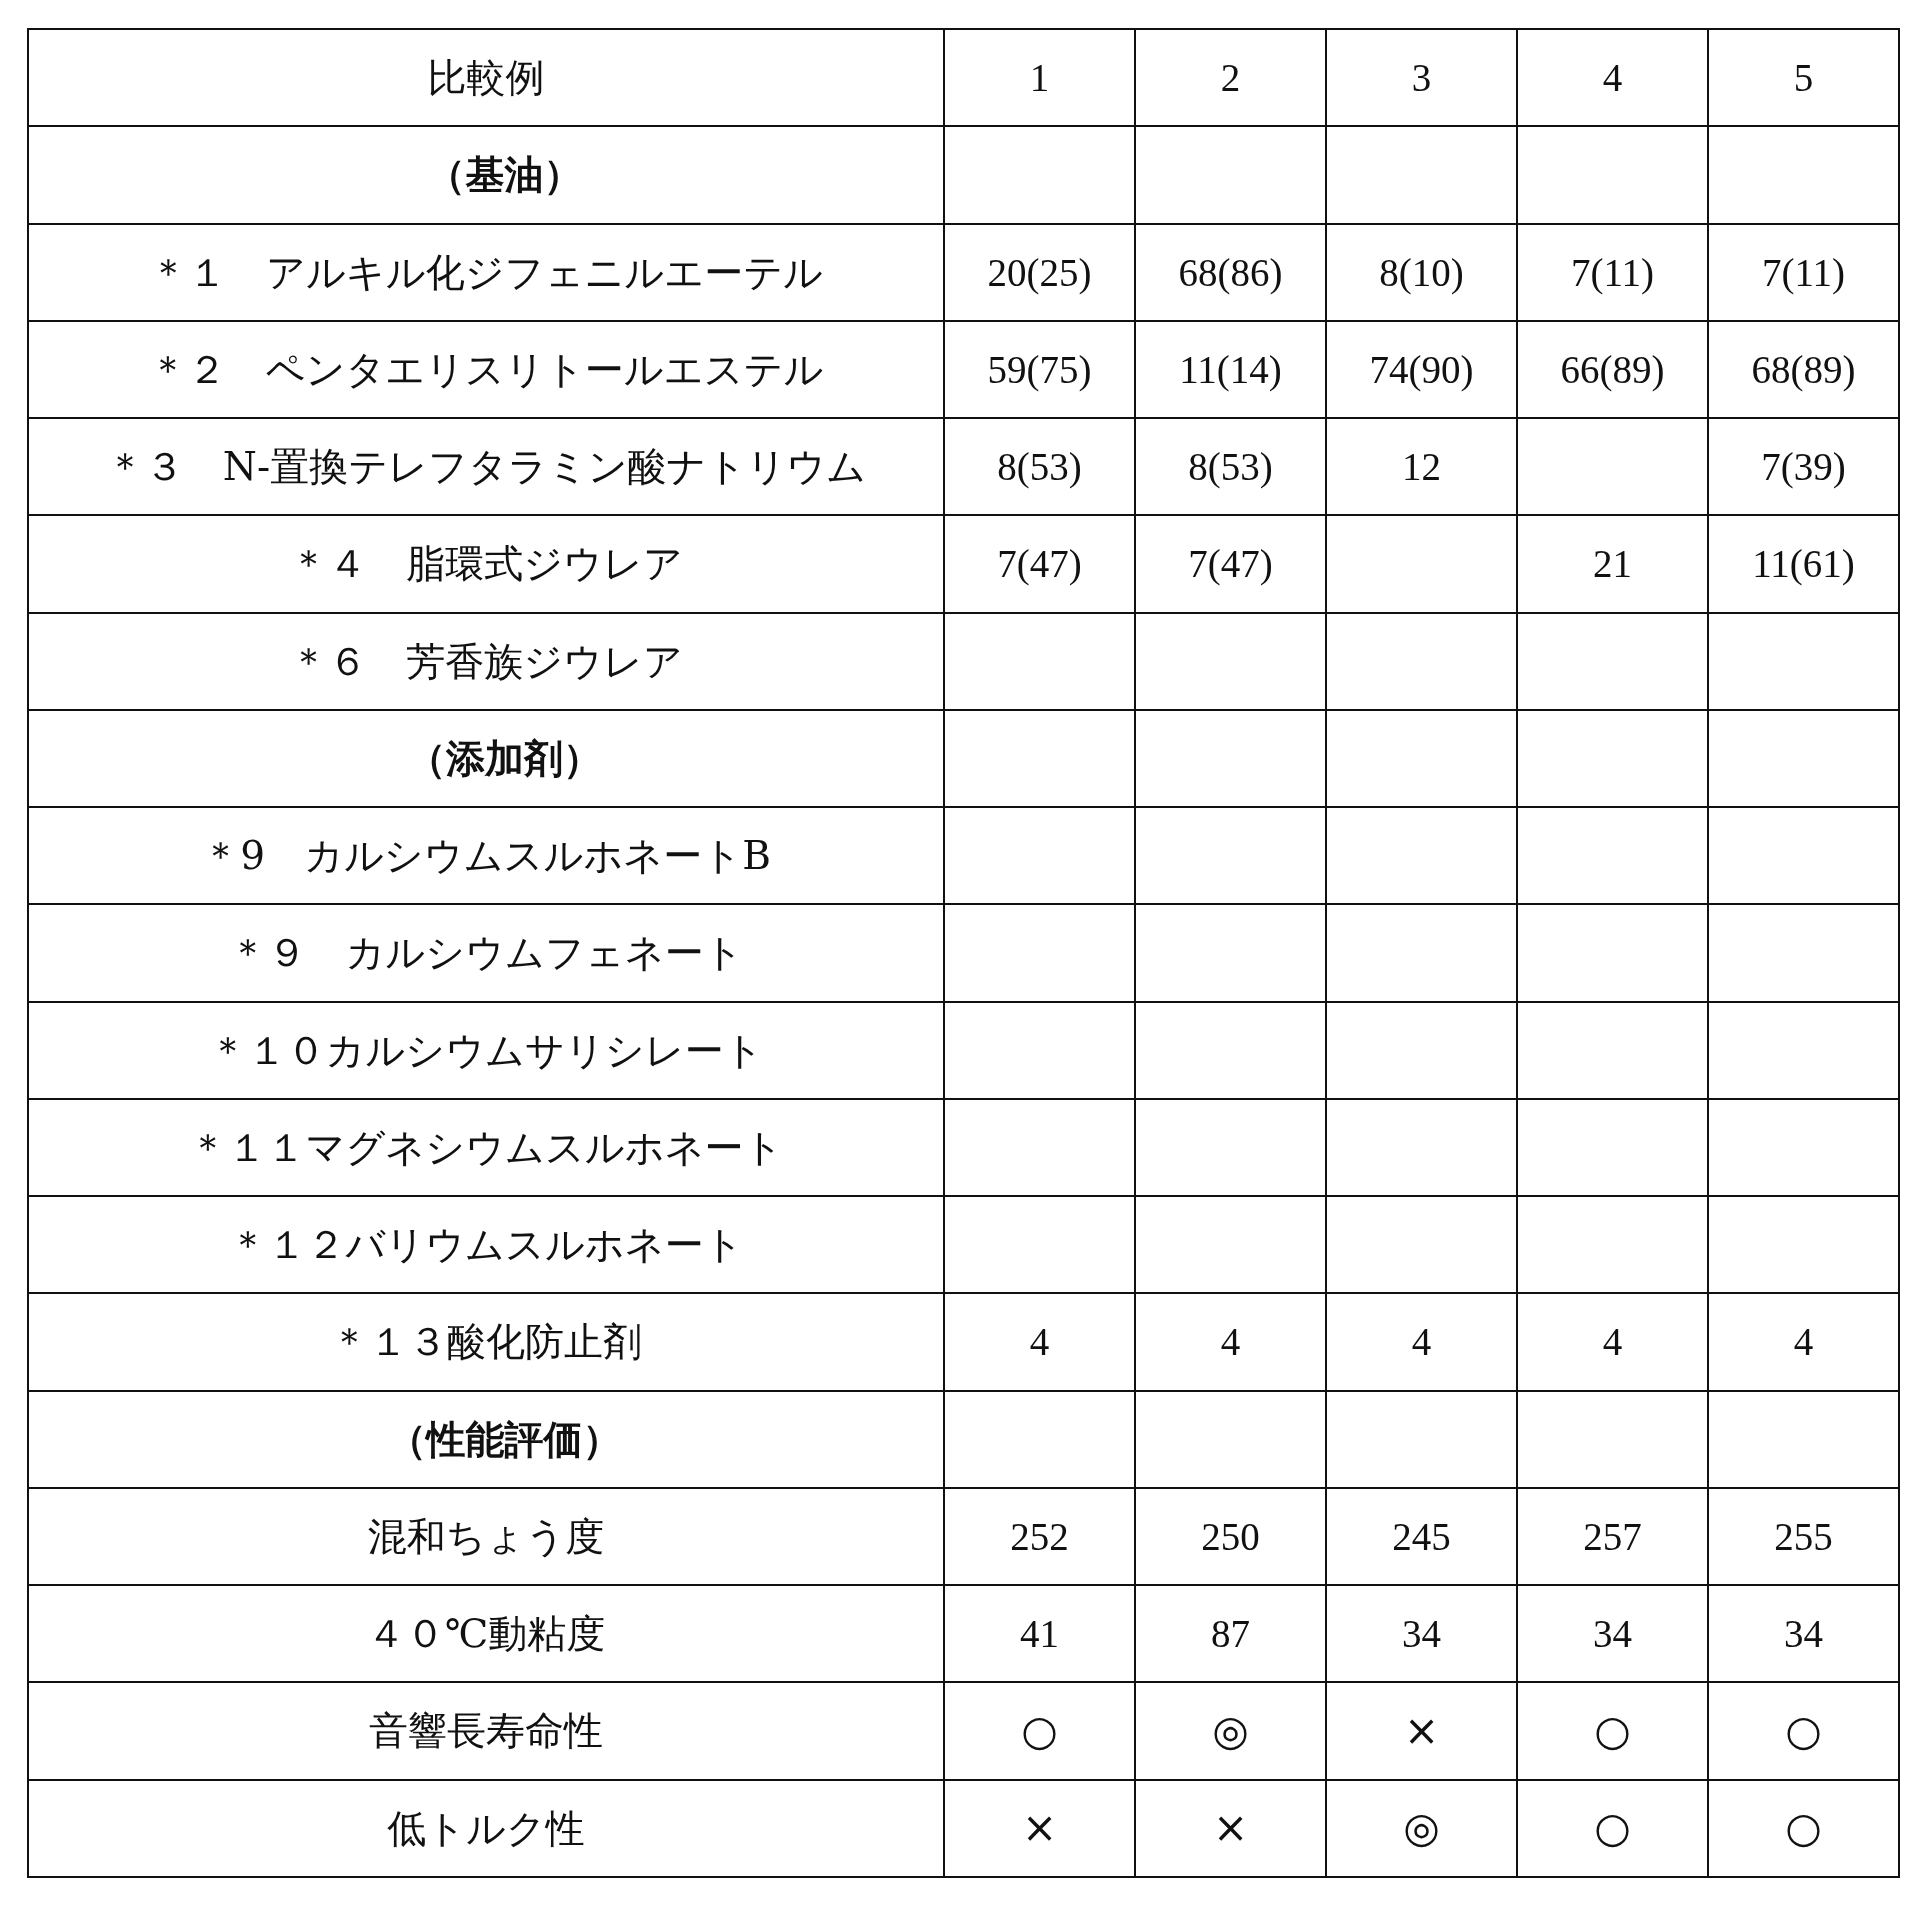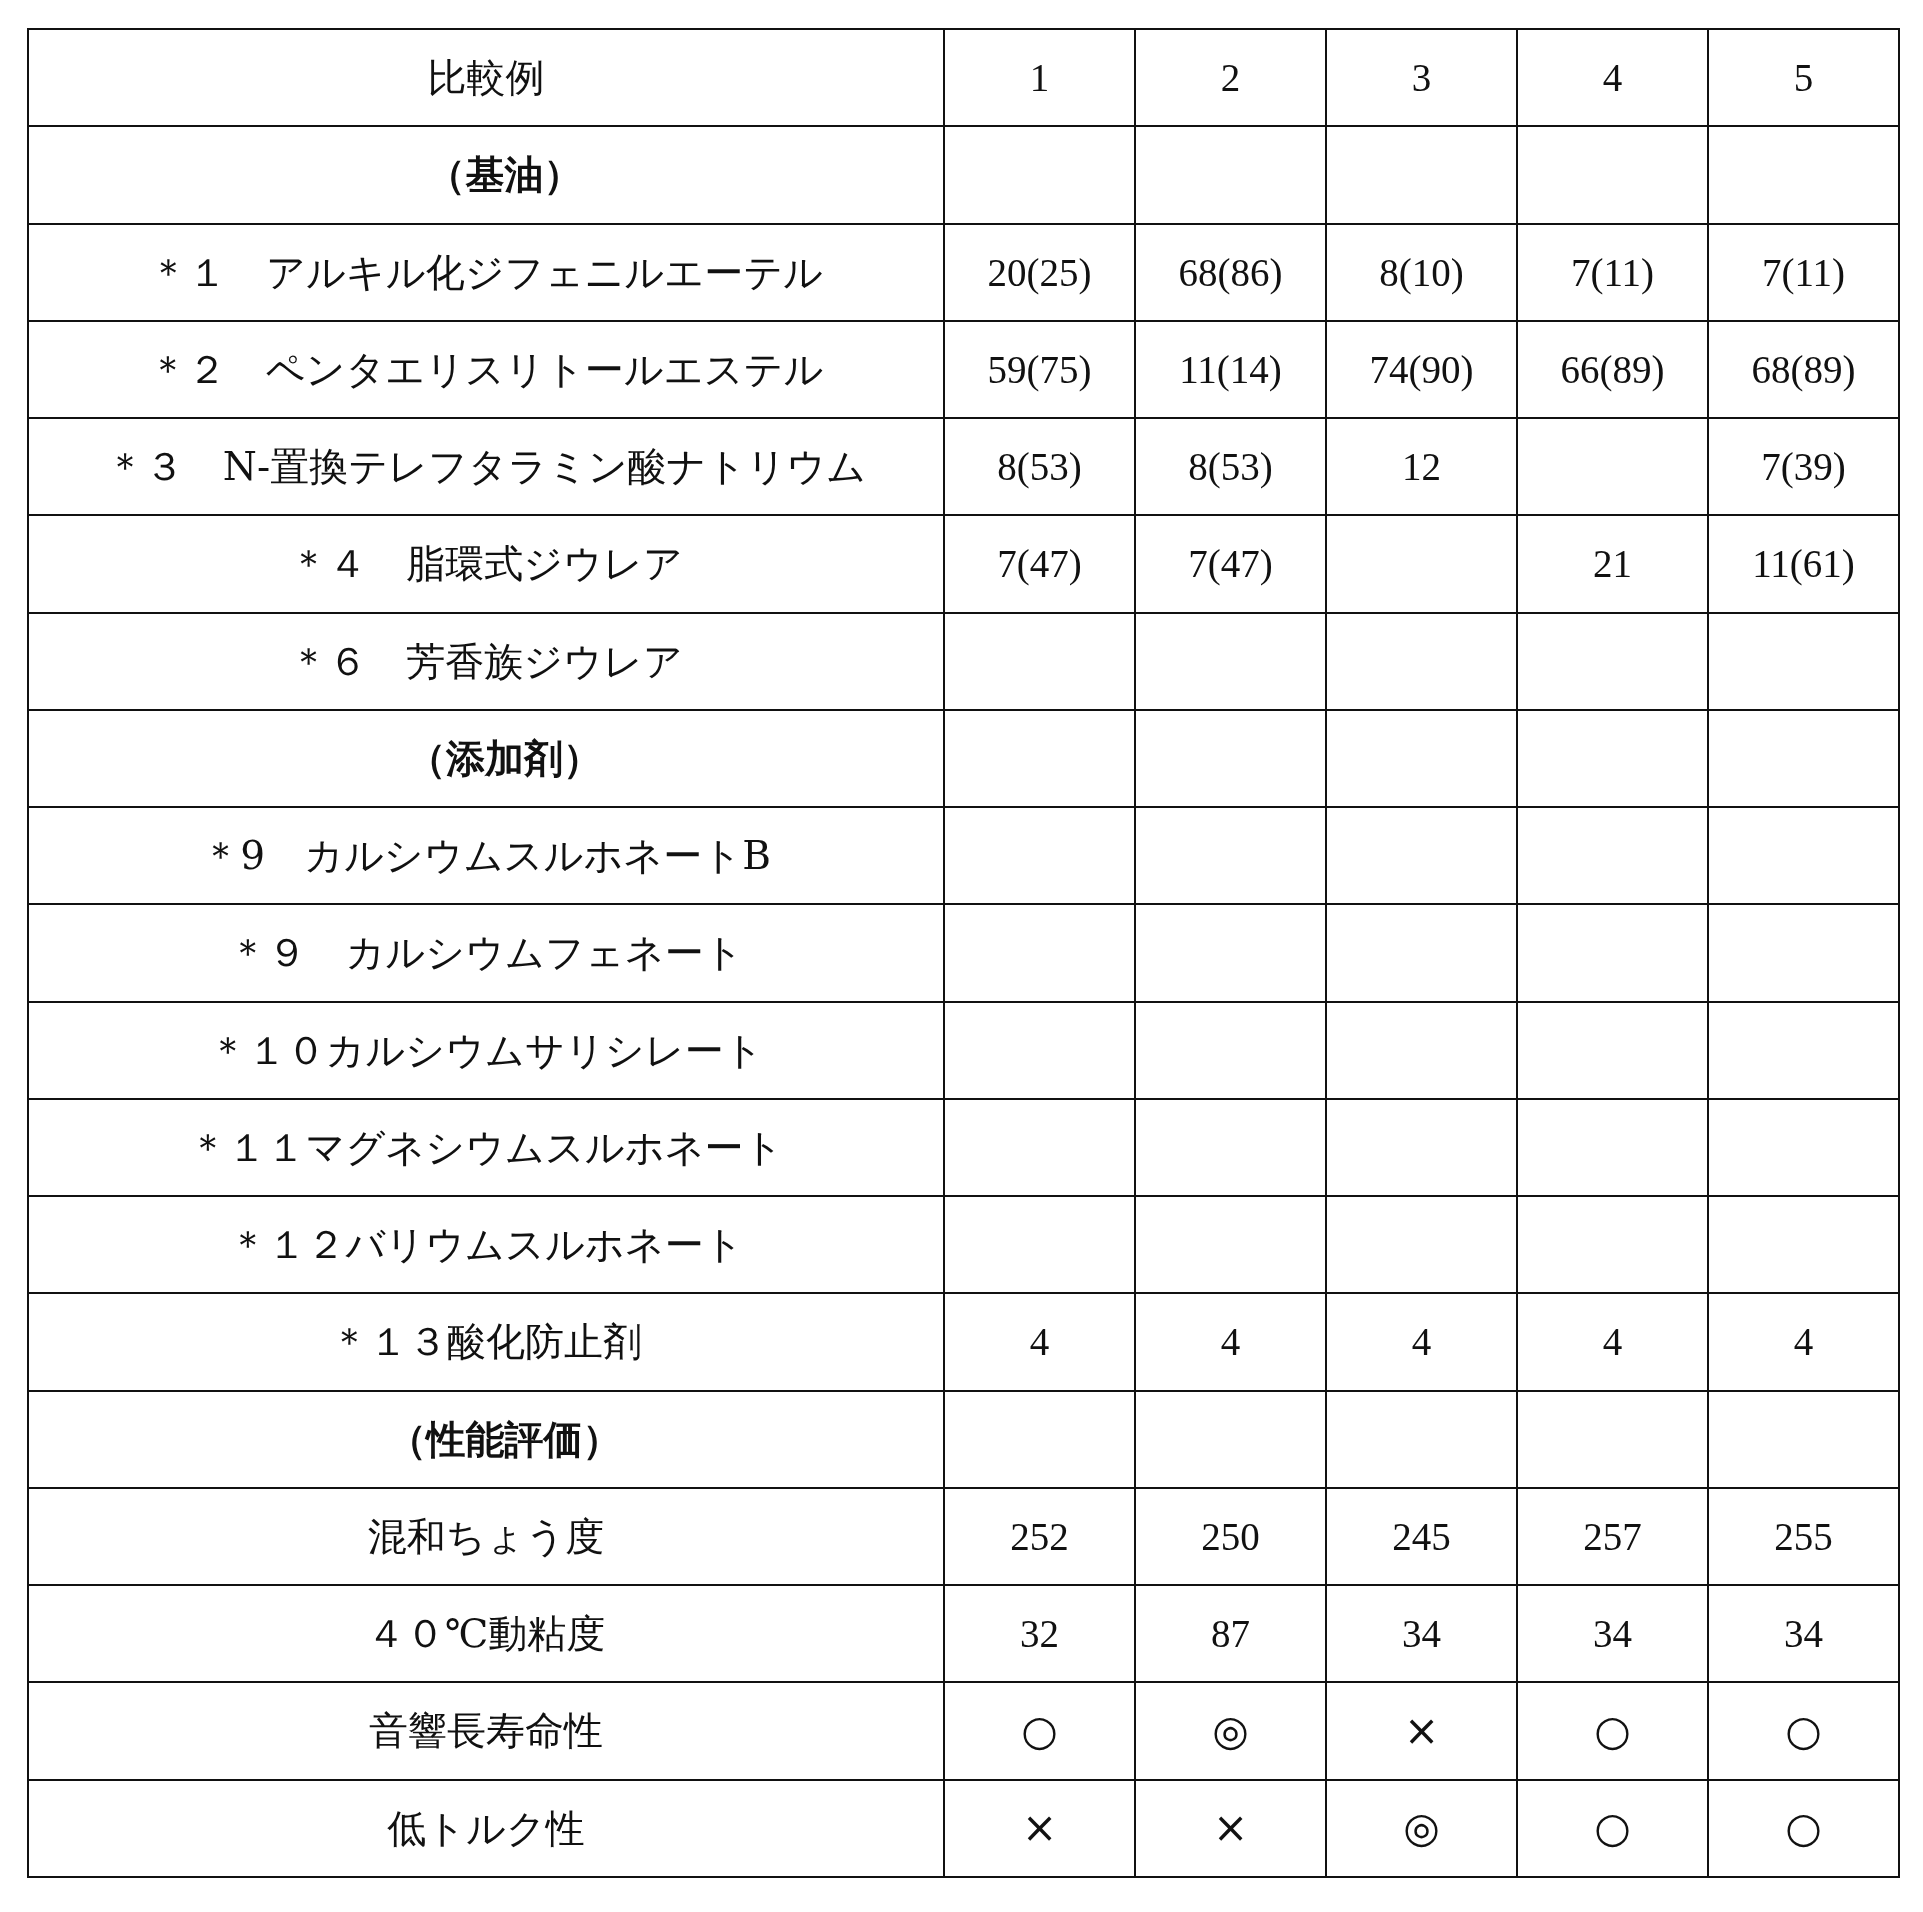--- a/index.html
+++ b/index.html
@@ -171,21 +171,21 @@
       <tr>
         <td class="label">混和ちょう度</td>
         <td class="val">252</td>
         <td class="val">250</td>
         <td class="val">245</td>
         <td class="val">257</td>
         <td class="val">255</td>
       </tr>
       <tr>
         <td class="label">４０℃動粘度</td>
-        <td class="val">32</td>
+        <td class="val">41</td>
         <td class="val">87</td>
         <td class="val">34</td>
         <td class="val">34</td>
         <td class="val">34</td>
       </tr>
       <tr>
         <td class="label">音響長寿命性</td>
         <td class="val"><span class="sym">○</span></td>
         <td class="val"><span class="sym">◎</span></td>
         <td class="val"><span class="sym">×</span></td>

